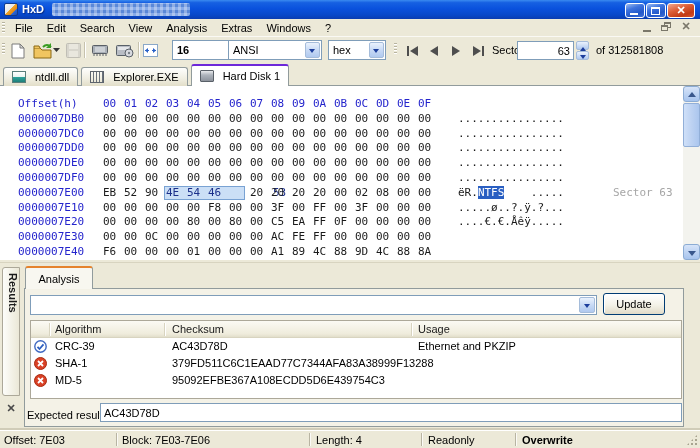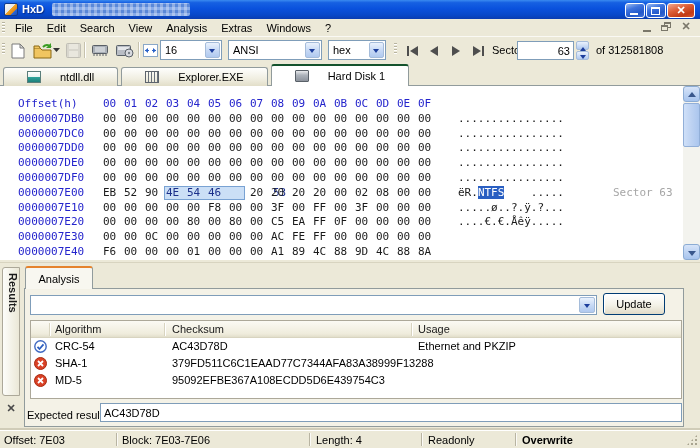--- a/index.html
+++ b/index.html
@@ -55,24 +55,24 @@
   .spinner{position:absolute;left:576px;top:4px;width:13px;height:19px;}
   .spinner .sb{position:absolute;left:0;width:13px;height:9px;border:1px solid #A5BCDA;border-radius:2px;
     background:linear-gradient(180deg,#EAF2FD,#B0C9EF);}
   .spinner .up{top:0;} .spinner .dn{top:10px;}
   .spinner .sb::after{content:'';position:absolute;left:3px;}
   .spinner .up::after{top:2px;border:3px solid transparent;border-bottom:4px solid #1C3E9C;}
   .spinner .dn::after{top:3px;border:3px solid transparent;border-top:4px solid #1C3E9C;}
 
   
   .tabbar{position:absolute;left:0;top:63px;width:700px;height:23px;background:#ECE9D8;border-bottom:1px solid #919B9C;}
-  .tab{position:relative;float:left;margin-left:3px;margin-top:4px;height:19px;padding:0 23px;display:flex;align-items:center;gap:19px;
+  .tab{position:relative;float:left;margin-left:3px;margin-top:4px;height:19px;padding:0 8px;display:flex;align-items:center;gap:9px;
     border:1px solid #919B9C;border-bottom:none;border-radius:3px 3px 0 0;
     background:linear-gradient(180deg,#FEFEFD 0%,#F0EEE1 60%,#E2DEC9 100%);}
-  .tab.active{margin-top:1px;height:22px;background:#FFFFFF;border-top:2px solid #14532d;z-index:2;}
+  .tab.active{margin-top:1px;height:22px;background:#FFFFFF;border-top:2px solid #6d28d9;z-index:2;}
   .tabicon{display:inline-block;width:14px;height:12px;}
   .dll-file-icon{background:linear-gradient(180deg,#FFFFFF 0%,#E8F4F0 50%,#2FA39A 52%,#1E7F7A 100%);border:1px solid #5A7E7A;}
   .memory-chip-icon{background:linear-gradient(180deg,#D2D6DC 0%,#9AA2AC 100%);border:1px solid #5C636C;
     background-image:repeating-linear-gradient(90deg,transparent 0 2px,#6A727C 2px 3px);}
   .hard-disk-icon{background:linear-gradient(180deg,#E8EAEC 0%,#AEB4BC 40%,#8D939C 100%);border:1px solid #596068;border-radius:1px;}
 
   
   .hexview{position:absolute;left:0;top:86px;width:700px;height:174px;background:#fff;overflow:hidden;
     font-family:"DejaVu Sans Mono",monospace;font-size:11px;}
   .hexinner{position:absolute;left:0;top:11px;right:17px;}
@@ -237,21 +237,21 @@
 
     <div class="tool" style="left:141px;width:18px;">
       <svg class="icon-svg" width="15" height="13">
         <rect x="0.5" y="0.5" width="14" height="12" fill="#FFFFFF" stroke="#8AA8C8"></rect>
         <path d="M6 6.5 l-4 0 M13 6.5 l-4 0" stroke="#2A62C8"></path>
         <path d="M2 6.5 l3 -2.5 v5 z" fill="#2A62C8"></path>
         <path d="M13 6.5 l-3 -2.5 v5 z" fill="#2A62C8"></path>
       </svg>
     </div>
 
-    <div class="combo" style="left:160px;width:62px;">
+    <div class="combo" style="left:172px;width:85px;font-weight:bold;">
       <span class="ctxt">16</span>
       <span class="cbtn"></span>
     </div>
     <div class="combo" style="left:228px;width:94px;">
       <span class="ctxt">ANSI</span>
       <span class="cbtn"></span>
     </div>
     <div class="combo" style="left:328px;width:58px;">
       <span class="ctxt">hex</span>
       <span class="cbtn"></span>
@@ -553,21 +553,21 @@
         <div class="ckhdiv" style="left:18px;"></div>
         <div class="ckhdiv" style="left:133px;"></div>
         <div class="ckhdiv" style="left:380px;"></div>
       </div>
       <div>
           <div class="ck-row">
             <span class="ckicon"><svg width="13" height="13">
                 <circle cx="6.5" cy="6.5" r="5.7" fill="#FFFFFF" stroke="#3F68C0" stroke-width="1.4"></circle>
                 <path d="M3.5 6.8 l2 2.2 l4 -4.6" fill="none" stroke="#2E5FC0" stroke-width="1.8"></path>
               </svg></span>
-            <span class="c-algo">CRC-54</span>
+            <span class="c-algo">CRC-39</span>
             <span class="c-sum">AC43D78D</span>
             <span class="c-use">Ethernet and PKZIP</span>
           </div>
           <div class="ck-row">
             <span class="ckicon"><svg width="13" height="13">
                 <circle cx="6.5" cy="6.5" r="6" fill="#D94126" stroke="#A82B10"></circle>
                 <path d="M4 4 l5 5 M9 4 l-5 5" stroke="#FFFFFF" stroke-width="1.8"></path>
               </svg></span>
             <span class="c-algo">SHA-1</span>
             <span class="c-sum">379FD511C6C1EAAD77C7344AFA83A38999F13288</span>

